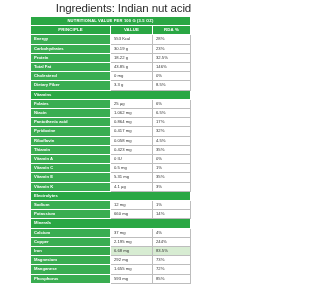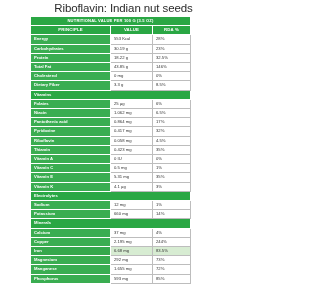--- a/index.html
+++ b/index.html
@@ -120,21 +120,21 @@
     bottom: 0;
     width: 247px;
     height: 4px;
     background: #ffffff;
     pointer-events: none;
   }
 </style>
 </head>
 <body>
 
-<div id="page-title">Riboflavin: Indian nut seeds</div>
+<div id="page-title">Ingredients: Indian nut acid</div>
 
 <div id="nutrition-table-wrap">
   <table class="nutrition">
     <colgroup>
       <col class="c-principle">
       <col class="c-value">
       <col class="c-rda">
     </colgroup>
     <thead>
       <tr class="table-caption-row">

